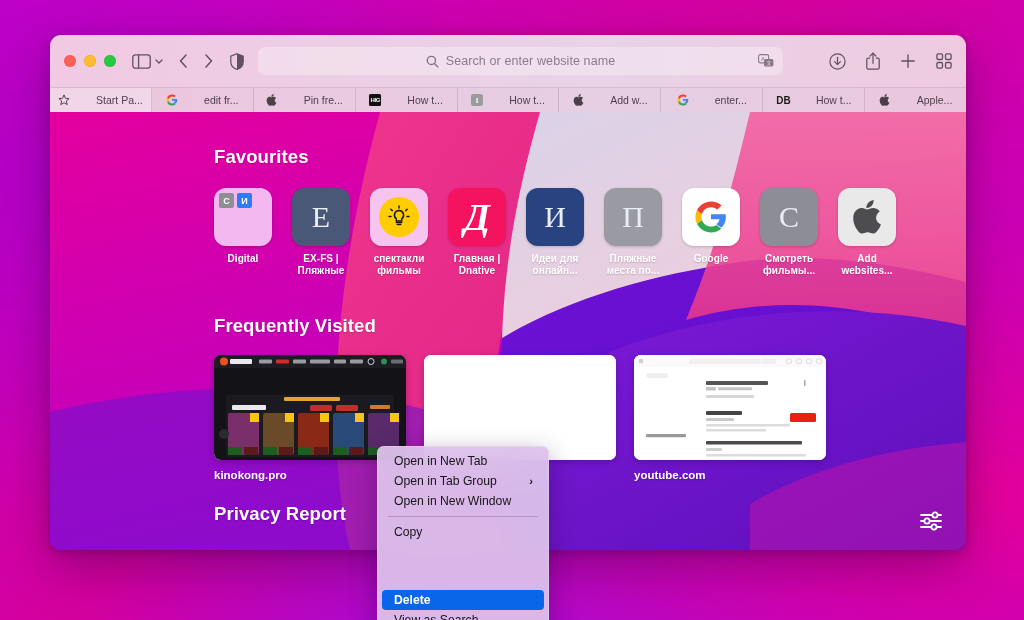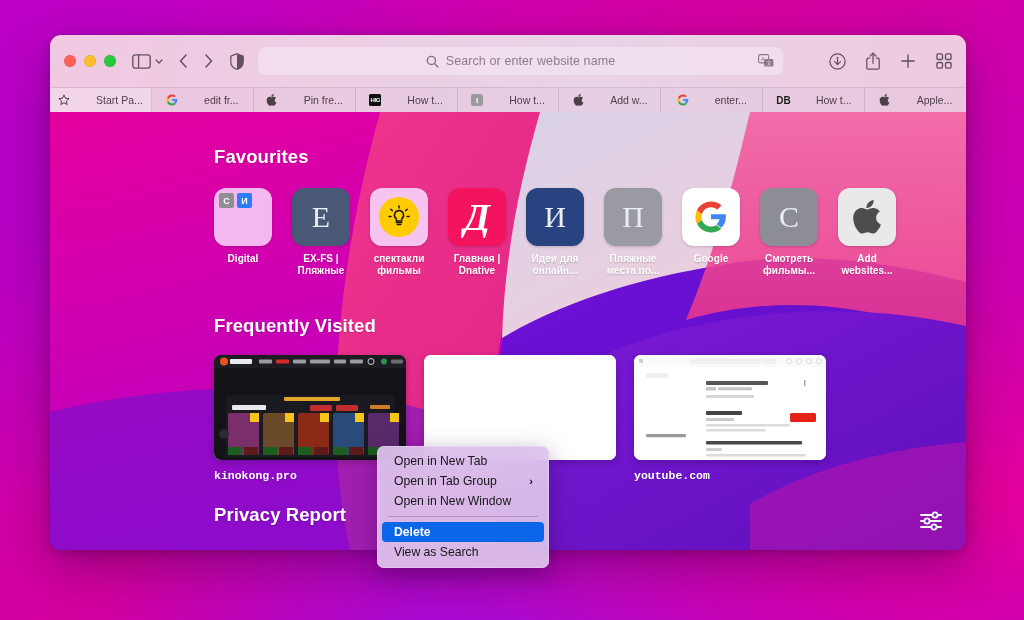--- a/index.html
+++ b/index.html
@@ -137,21 +137,20 @@
   #freq-row { display: flex; gap: 18px; margin-left: 164px; margin-top: 18px; }
   .freq-item { width: 192px; }
   .freq-thumb {
     width: 192px; height: 105px; border-radius: 7px; overflow: hidden;
     background: #fff; box-shadow: 0 2px 7px rgba(0,0,0,.22);
     position: relative;
   }
   .freq-name {
     margin-top: 9px; font-size: 11.5px; font-weight: 700; color: #fff;
     text-shadow: 0 1px 2px rgba(0,0,0,.2);
-    font-family: Liberation Mono, monospace;
   }
   #privacy-title { margin-top: 22px; }
 
   
   #sliders-btn {
     position: absolute; right: 22px; bottom: 18px;
     width: 26px; height: 22px;
   }
 
   
@@ -576,19 +575,22 @@
       <span>Open in New Tab</span>
     </div>
     <div class="ctx-item">
       <span>Open in Tab Group</span>
       <span class="arrow">›</span>
     </div>
     <div class="ctx-item">
       <span>Open in New Window</span>
     </div>
     <div class="ctx-sep"></div>
-    <div class="ctx-item sel" style="background: rgb(10, 102, 232);">
+    <div class="ctx-item">
+      <span>Copy</span>
+    </div>
+    <div class="ctx-item sel" style="background: rgb(10, 102, 232); margin-top: 48px;">
       <span>Delete</span>
     </div>
     <div class="ctx-item">
       <span>View as Search</span>
     </div>
   </div>
 
 </body></html>

